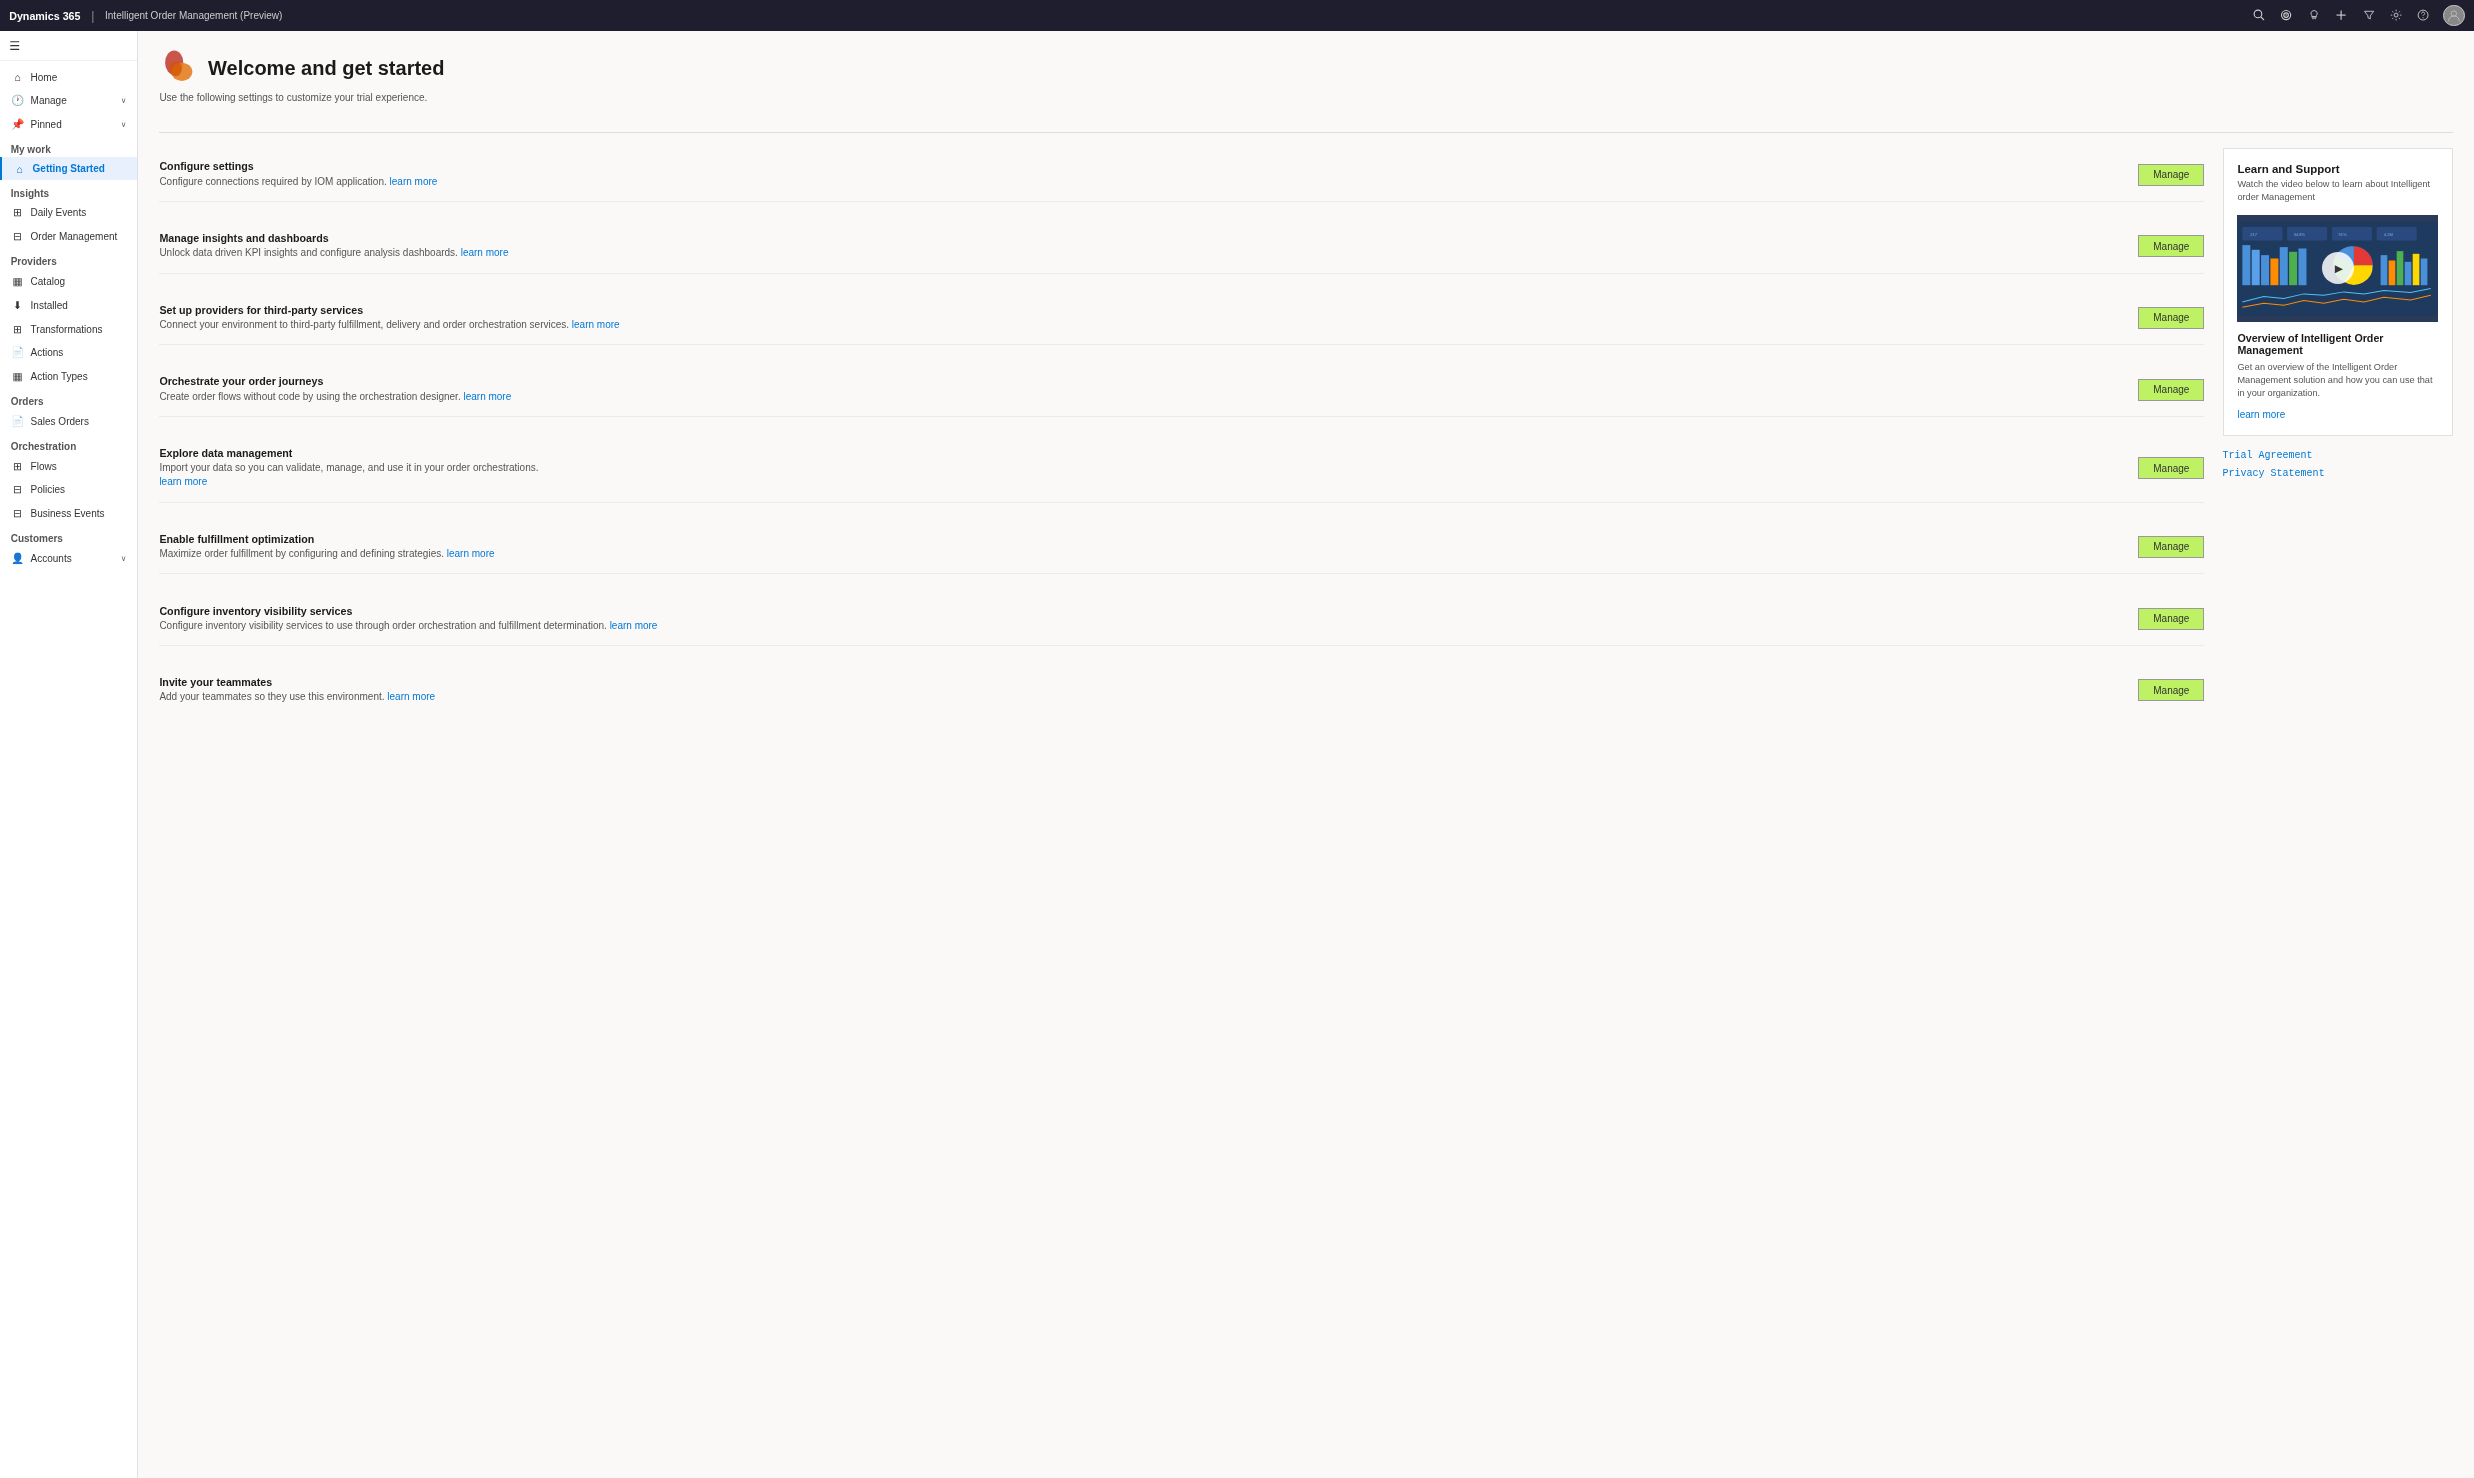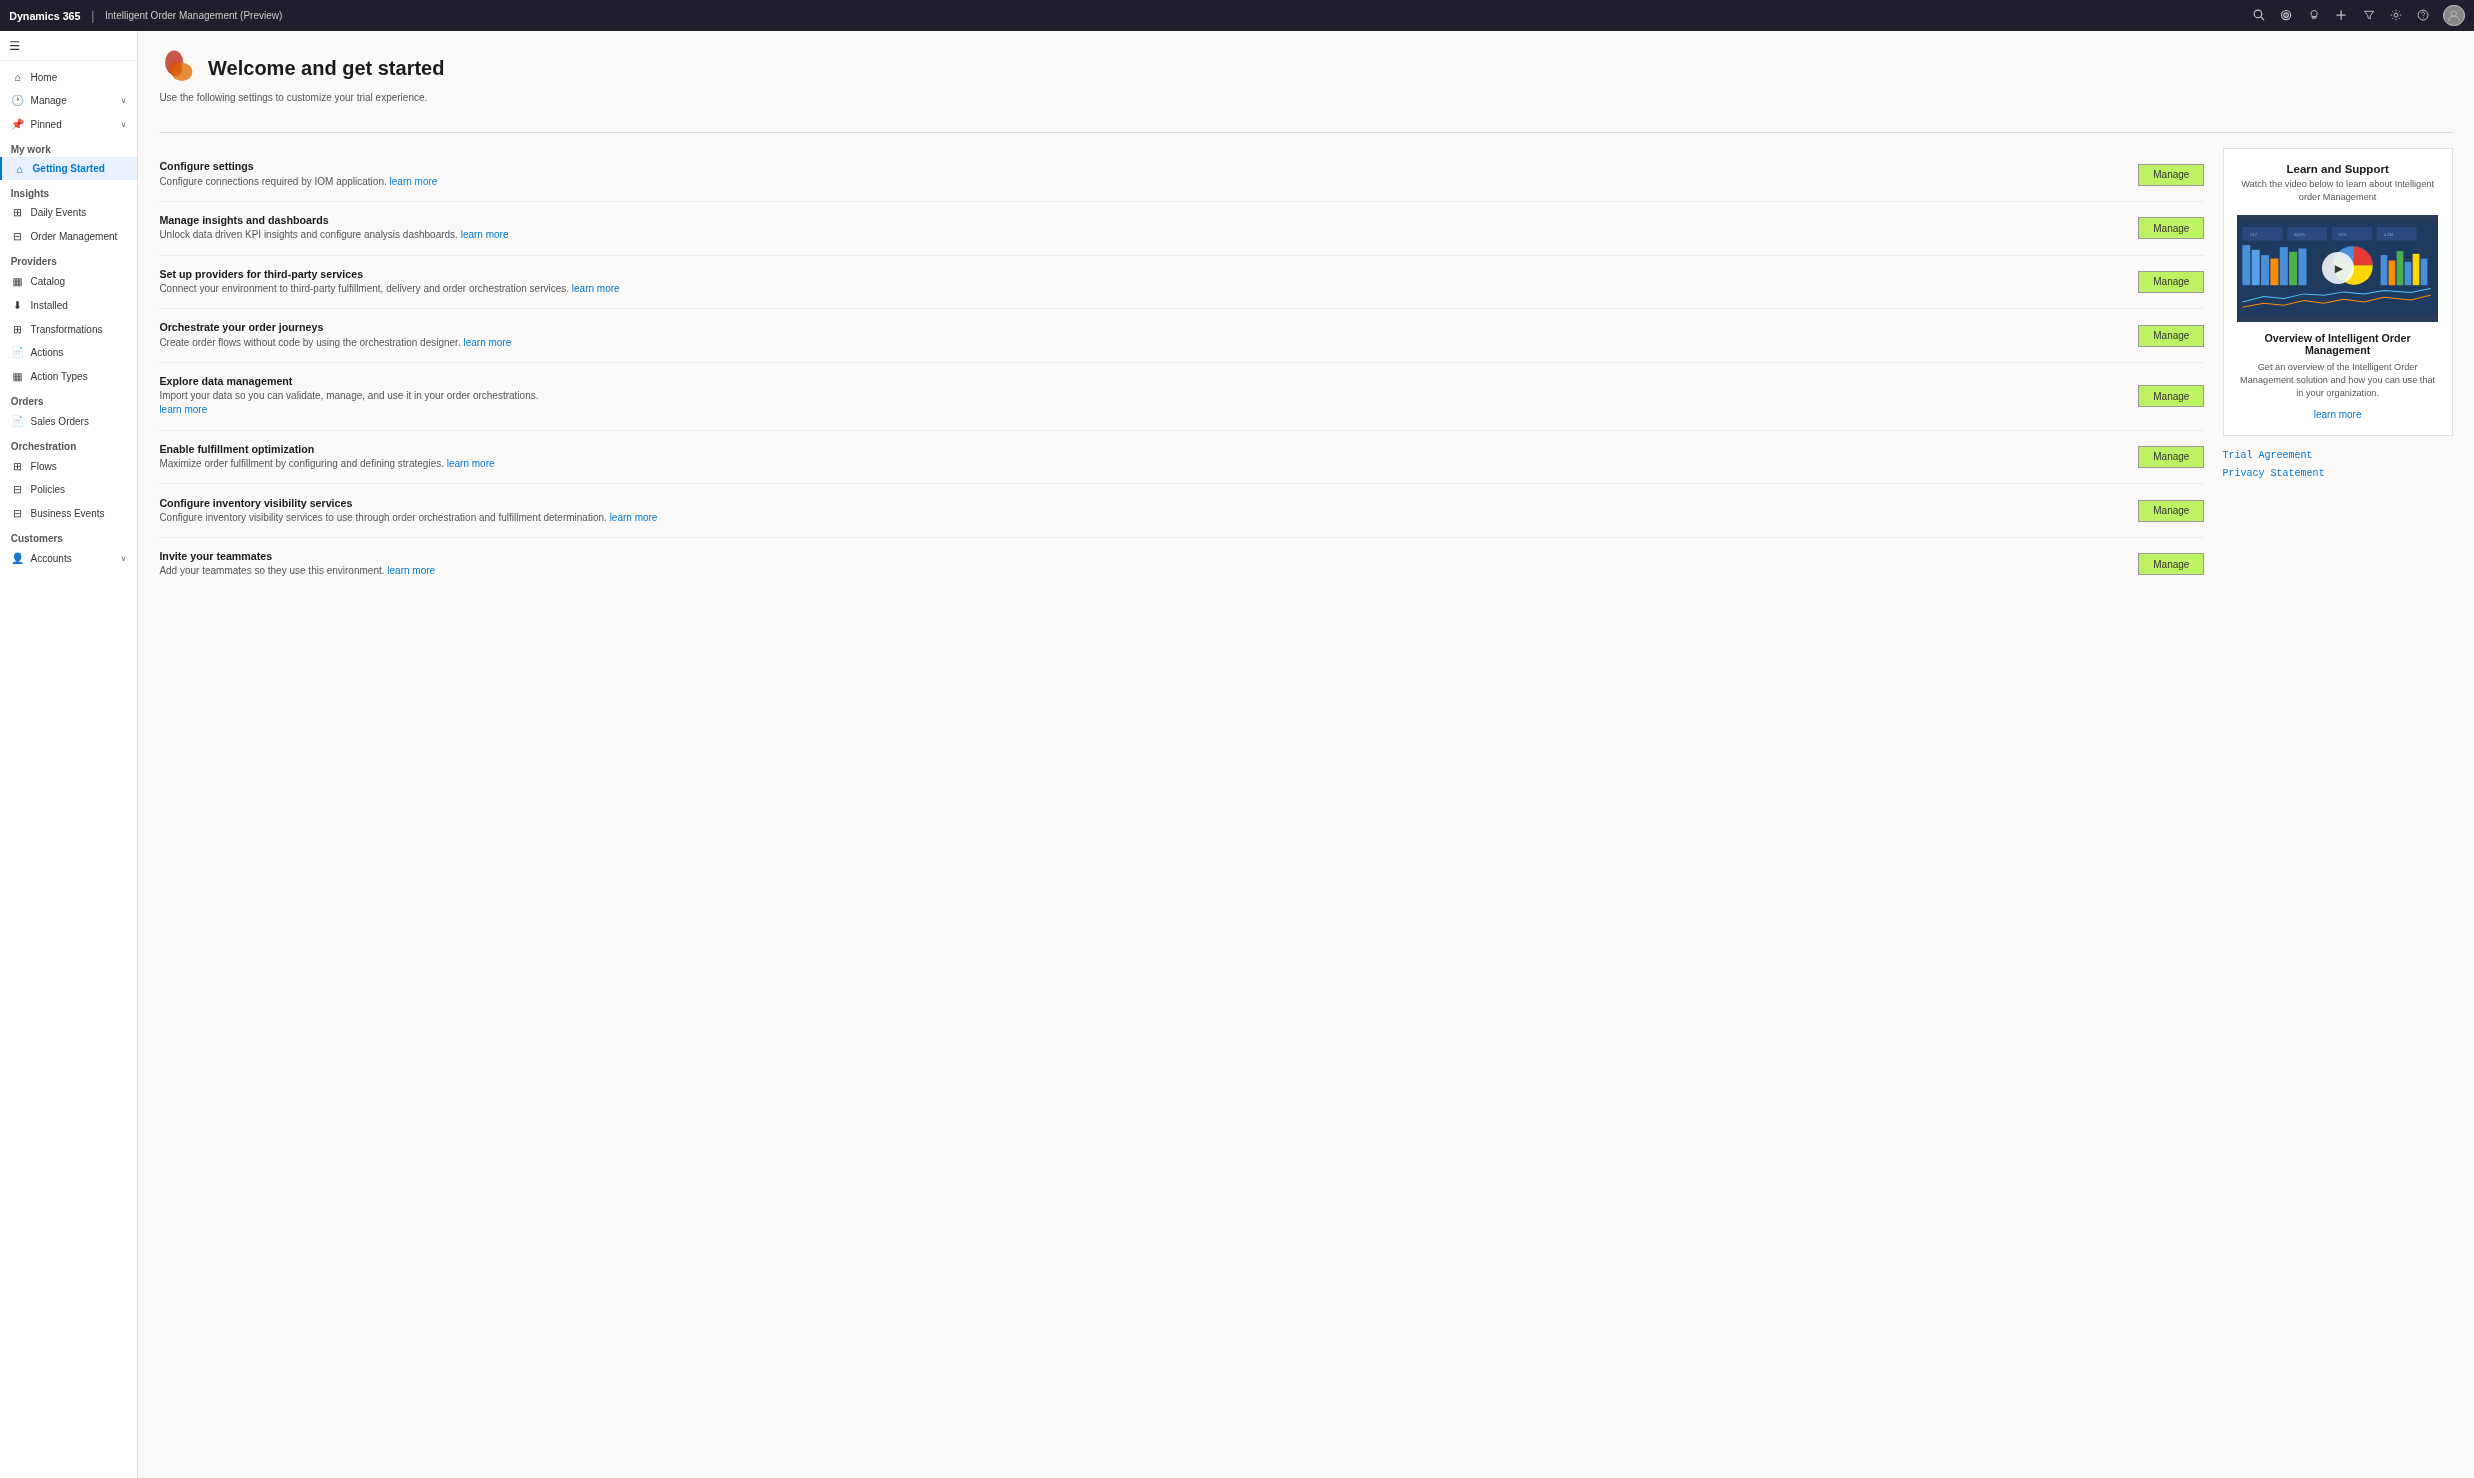--- a/index.html
+++ b/index.html
@@ -161,21 +161,21 @@
     
     .content-columns {
       display: flex;
       gap: 18.4px;
       align-items: flex-start;
     }
     .content-left {
       flex: 1;
       display: flex;
       flex-direction: column;
-      gap: 0;
+      gap: 18px;
     }
     .content-right {
       width: 230px;
       flex-shrink: 0;
     }
 
     
     .task-row {
       display: flex;
       align-items: center;
@@ -210,21 +210,20 @@
       color: #333;
       white-space: nowrap;
       flex-shrink: 0;
     }
 
     
     .learn-panel {
       background: white;
       border: 0.8px solid #e0e0e0;
       padding: 13.8px;
-      text-align: center;
     }
     .learn-title {
       font-size: 11.5px;
       font-weight: 700;
       color: #1a1a1a;
       margin-bottom: 3.1px;
     }
     .learn-sub {
       font-size: 9.2px;
       color: #555;

